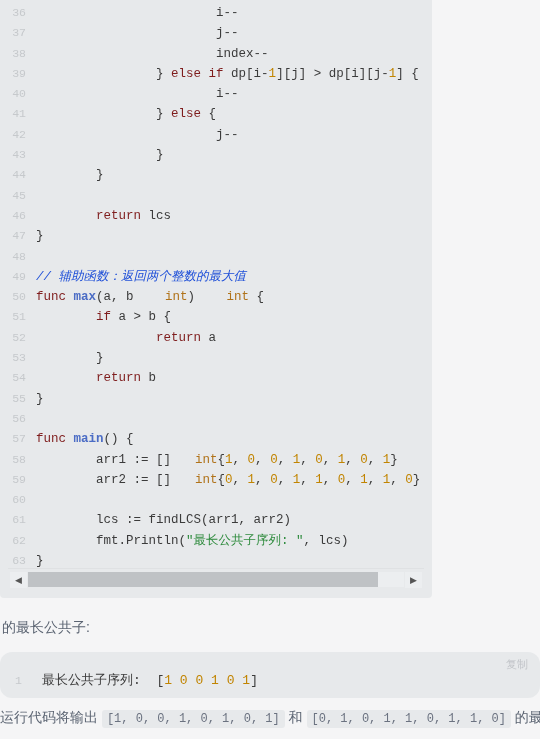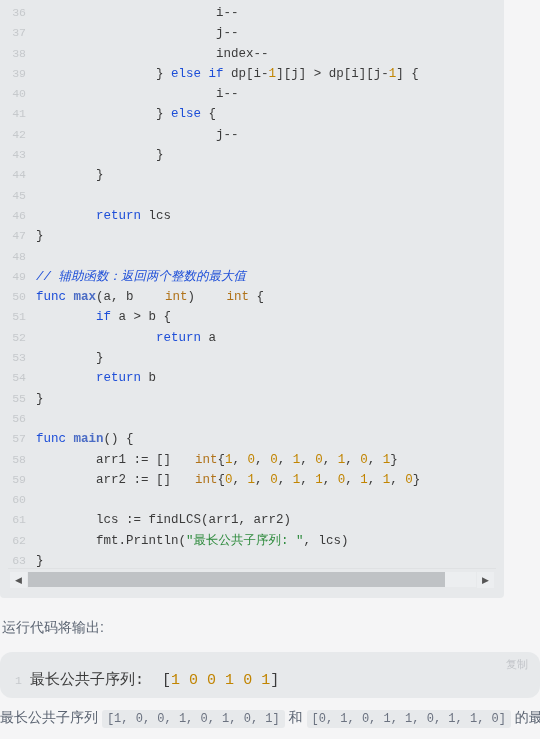--- a/index.html
+++ b/index.html
@@ -36,21 +36,21 @@
     font-size: 11.5px;
     line-height: 20.3px;
     user-select: none;
   }
   .ctext {
     color: #3b3b3b;
     line-height: 20.3px;
     white-space: pre;
     letter-spacing: 0px;
   }
-  .kw   { color: #1d4ed8; text-align: center; }
+  .kw   { color: #7f1d1d; text-align: center; }
   .fn   { color: #4b6cc5; font-weight: bold; }
   .typ  { color: #b07219; margin-left: 24px; }
   .num  { color: #c18401; }
   .str  { color: #2e8b3d; }
   .cmt  { color: #1d4ed8; font-style: italic; }
   .pl   { color: #3b3b3b; }
 
   
   .hscroll {
     height: 22px;
@@ -110,24 +110,25 @@
     text-align: right;
     color: #c6c9cc;
     font-family: "Liberation Mono", "DejaVu Sans Mono", monospace;
     font-size: 11.5px;
     line-height: 20px;
     padding-right: 8px;
     user-select: none;
   }
   .out-text {
     font-family: "Liberation Mono", "DejaVu Sans Mono", monospace;
-    font-size: 15px;
+    font-size: 13px;
     line-height: 20px;
     color: #3b3b3b;
     white-space: pre;
+    margin-left: 12px;
   }
 
   
   .chip {
     background: #e7e9eb;
     border-radius: 3px;
     font-family: "Liberation Mono", "DejaVu Sans Mono", monospace;
     font-size: 12px;
     color: #6b7280;
     padding: 2px 5px;
@@ -141,39 +142,39 @@
     line-height: 24px;
     white-space: nowrap;
     overflow: hidden;
   }
 </style>
 </head>
 <body>
 
 <div class="page">
 
-  <div class="code-block" style="position:absolute; left:0; top:0; width:504px; height:598px;">
+  <div class="code-block" style="position:absolute; left:0; top:0; width:432px; height:598px;">
     <div class="code-rows" id="code-rows" style="padding-top:3px;"><div class="crow"><div class="lno">36</div><div class="ctext"><span class="pl">                        </span><span class="pl">i--</span></div></div><div class="crow"><div class="lno">37</div><div class="ctext"><span class="pl">                        </span><span class="pl">j--</span></div></div><div class="crow"><div class="lno">38</div><div class="ctext"><span class="pl">                        </span><span class="pl">index--</span></div></div><div class="crow"><div class="lno">39</div><div class="ctext"><span class="pl">                </span><span class="pl">} </span><span class="kw">else</span><span class="pl"> </span><span class="kw">if</span><span class="pl"> dp[i-</span><span class="num">1</span><span class="pl">][j] &gt; dp[i][j-</span><span class="num">1</span><span class="pl">] {</span></div></div><div class="crow"><div class="lno">40</div><div class="ctext"><span class="pl">                        </span><span class="pl">i--</span></div></div><div class="crow"><div class="lno">41</div><div class="ctext"><span class="pl">                </span><span class="pl">} </span><span class="kw">else</span><span class="pl"> {</span></div></div><div class="crow"><div class="lno">42</div><div class="ctext"><span class="pl">                        </span><span class="pl">j--</span></div></div><div class="crow"><div class="lno">43</div><div class="ctext"><span class="pl">                </span><span class="pl">}</span></div></div><div class="crow"><div class="lno">44</div><div class="ctext"><span class="pl">        </span><span class="pl">}</span></div></div><div class="crow"><div class="lno">45</div><div class="ctext">&nbsp;</div></div><div class="crow"><div class="lno">46</div><div class="ctext"><span class="pl">        </span><span class="kw">return</span><span class="pl"> lcs</span></div></div><div class="crow"><div class="lno">47</div><div class="ctext"><span class="pl">}</span></div></div><div class="crow"><div class="lno">48</div><div class="ctext">&nbsp;</div></div><div class="crow"><div class="lno">49</div><div class="ctext"><span class="cmt">// 辅助函数：返回两个整数的最大值</span></div></div><div class="crow"><div class="lno">50</div><div class="ctext"><span class="kw">func</span><span class="pl"> </span><span class="fn">max</span><span class="pl">(a, b </span><span class="typ">int</span><span class="pl">) </span><span class="typ">int</span><span class="pl"> {</span></div></div><div class="crow"><div class="lno">51</div><div class="ctext"><span class="pl">        </span><span class="kw">if</span><span class="pl"> a &gt; b {</span></div></div><div class="crow"><div class="lno">52</div><div class="ctext"><span class="pl">                </span><span class="kw">return</span><span class="pl"> a</span></div></div><div class="crow"><div class="lno">53</div><div class="ctext"><span class="pl">        </span><span class="pl">}</span></div></div><div class="crow"><div class="lno">54</div><div class="ctext"><span class="pl">        </span><span class="kw">return</span><span class="pl"> b</span></div></div><div class="crow"><div class="lno">55</div><div class="ctext"><span class="pl">}</span></div></div><div class="crow"><div class="lno">56</div><div class="ctext">&nbsp;</div></div><div class="crow"><div class="lno">57</div><div class="ctext"><span class="kw">func</span><span class="pl"> </span><span class="fn">main</span><span class="pl">() {</span></div></div><div class="crow"><div class="lno">58</div><div class="ctext"><span class="pl">        </span><span class="pl">arr1 := []</span><span class="typ">int</span><span class="pl">{</span><span class="num">1</span><span class="pl">, </span><span class="num">0</span><span class="pl">, </span><span class="num">0</span><span class="pl">, </span><span class="num">1</span><span class="pl">, </span><span class="num">0</span><span class="pl">, </span><span class="num">1</span><span class="pl">, </span><span class="num">0</span><span class="pl">, </span><span class="num">1</span><span class="pl">}</span></div></div><div class="crow"><div class="lno">59</div><div class="ctext"><span class="pl">        </span><span class="pl">arr2 := []</span><span class="typ">int</span><span class="pl">{</span><span class="num">0</span><span class="pl">, </span><span class="num">1</span><span class="pl">, </span><span class="num">0</span><span class="pl">, </span><span class="num">1</span><span class="pl">, </span><span class="num">1</span><span class="pl">, </span><span class="num">0</span><span class="pl">, </span><span class="num">1</span><span class="pl">, </span><span class="num">1</span><span class="pl">, </span><span class="num">0</span><span class="pl">}</span></div></div><div class="crow"><div class="lno">60</div><div class="ctext">&nbsp;</div></div><div class="crow"><div class="lno">61</div><div class="ctext"><span class="pl">        </span><span class="pl">lcs := </span><span class="pl">findLCS</span><span class="pl">(arr1, arr2)</span></div></div><div class="crow"><div class="lno">62</div><div class="ctext"><span class="pl">        </span><span class="pl">fmt.Println(</span><span class="str">"最长公共子序列: "</span><span class="pl">, lcs)</span></div></div><div class="crow"><div class="lno">63</div><div class="ctext"><span class="pl">}</span></div></div></div>
 
     <div class="hscroll" style="position:absolute; left:8px; right:8px; bottom:8px;">
       <div class="sb-arrow">◀</div>
       <div class="sb-track">
         <div class="sb-thumb"></div>
       </div>
       <div class="sb-arrow">▶</div>
     </div>
   </div>
 
-  <div class="para para-dark" style="position:absolute; left:0; top:615px;">运行代码将输出:</div>
+  <div class="para para-dark" style="position:absolute; left:0; top:615px;">的最长公共子:</div>
 
   <div class="out-block" style="position:absolute; left:0; top:652px; width:540px; height:46px;">
     <div class="copy-btn">复制</div>
     <div class="out-row">
       <div class="out-lno">1</div>
       <div class="out-text" id="out-text"><span class="pl">最长公共子序列:  [</span><span class="num">1</span><span class="pl"> </span><span class="num">0</span><span class="pl"> </span><span class="num">0</span><span class="pl"> </span><span class="num">1</span><span class="pl"> </span><span class="num">0</span><span class="pl"> </span><span class="num">1</span><span class="pl">]</span></div>
     </div>
   </div>
 
   <div class="bottom-line">
-    <span>最长公共子序列 </span><span class="chip">[1, 0, 0, 1, 0, 1, 0, 1]</span><span> 和 </span><span class="chip">[0, 1, 0, 1, 1, 0, 1, 1, 0]</span><span> 的最长公共子</span>
+    <span>运行代码将输出 </span><span class="chip">[1, 0, 0, 1, 0, 1, 0, 1]</span><span> 和 </span><span class="chip">[0, 1, 0, 1, 1, 0, 1, 1, 0]</span><span> 的最长公共子</span>
   </div>
 
 </div>
 
 </body></html>

